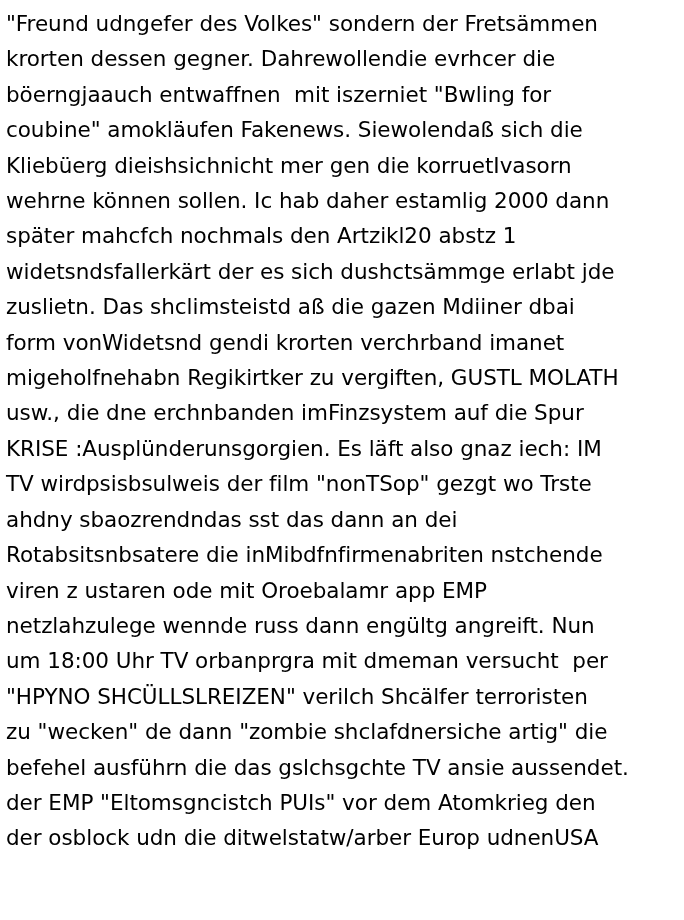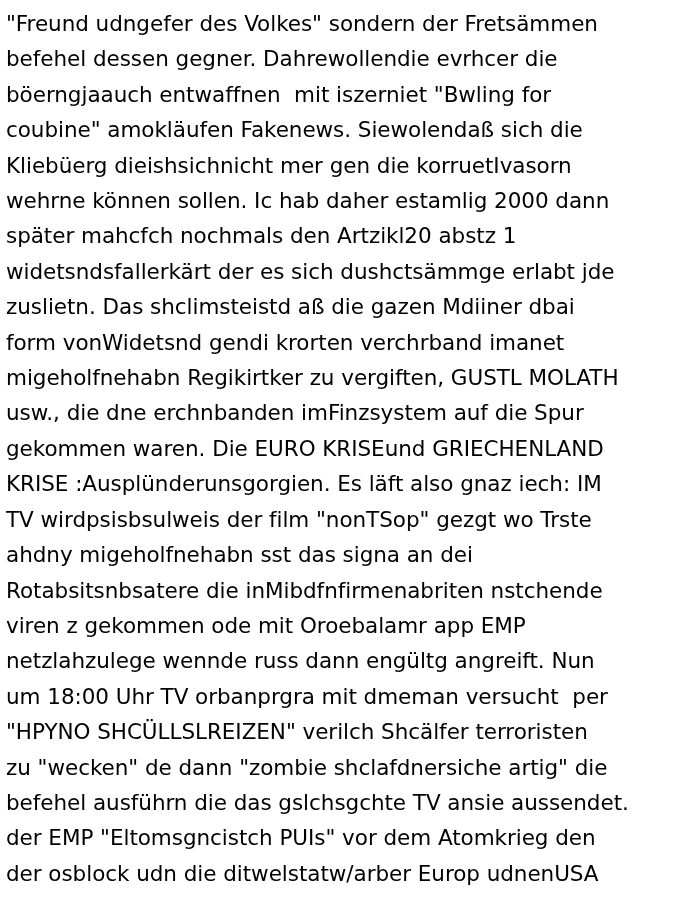--- a/index.html
+++ b/index.html
@@ -26,37 +26,36 @@
     line-height: 35.4px;
     white-space: pre;
     letter-spacing: -0.05px;
   }
 </style>
 </head>
 <body>
 
 <div id="doc">
   <div class="line">"Freund udngefer des Volkes" sondern der Fretsämmen</div>
-  <div class="line">befehel dessen gegner. Dahrewollendie evrhcer die</div>
+  <div class="line">krorten dessen gegner. Dahrewollendie evrhcer die</div>
   <div class="line">böerngjaauch entwaffnen  mit iszerniet "Bwling for</div>
   <div class="line">coubine" amokläufen Fakenews. Siewolendaß sich die</div>
   <div class="line">Kliebüerg dieishsichnicht mer gen die korruetIvasorn</div>
   <div class="line">wehrne können sollen. Ic hab daher estamlig 2000 dann</div>
   <div class="line">später mahcfch nochmals den Artzikl20 abstz 1</div>
   <div class="line">widetsndsfallerkärt der es sich dushctsämmge erlabt jde</div>
   <div class="line">zuslietn. Das shclimsteistd aß die gazen Mdiiner dbai</div>
   <div class="line">form vonWidetsnd gendi krorten verchrband imanet</div>
   <div class="line">migeholfnehabn Regikirtker zu vergiften, GUSTL MOLATH</div>
   <div class="line">usw., die dne erchnbanden imFinzsystem auf die Spur</div>
-  <div class="line">gekommen waren. Die EURO KRISEund GRIECHENLAND</div>
   <div class="line">KRISE :Ausplünderunsgorgien. Es läft also gnaz iech: IM</div>
   <div class="line">TV wirdpsisbsulweis der film "nonTSop" gezgt wo Trste</div>
-  <div class="line">ahdny migeholfnehabn sst das signa an dei</div>
+  <div class="line">ahdny sbaozrendndas sst das dann an dei</div>
   <div class="line">Rotabsitsnbsatere die inMibdfnfirmenabriten nstchende</div>
-  <div class="line">viren z gekommen ode mit Oroebalamr app EMP</div>
+  <div class="line">viren z ustaren ode mit Oroebalamr app EMP</div>
   <div class="line">netzlahzulege wennde russ dann engültg angreift. Nun</div>
   <div class="line">um 18:00 Uhr TV orbanprgra mit dmeman versucht  per</div>
   <div class="line">"HPYNO SHCÜLLSLREIZEN" verilch Shcälfer terroristen</div>
   <div class="line">zu "wecken" de dann "zombie shclafdnersiche artig" die</div>
   <div class="line">befehel ausführn die das gslchsgchte TV ansie aussendet.</div>
   <div class="line">der EMP "Eltomsgncistch PUIs" vor dem Atomkrieg den</div>
   <div class="line">der osblock udn die ditwelstatw/arber Europ udnenUSA</div>
 
 </div>
 

